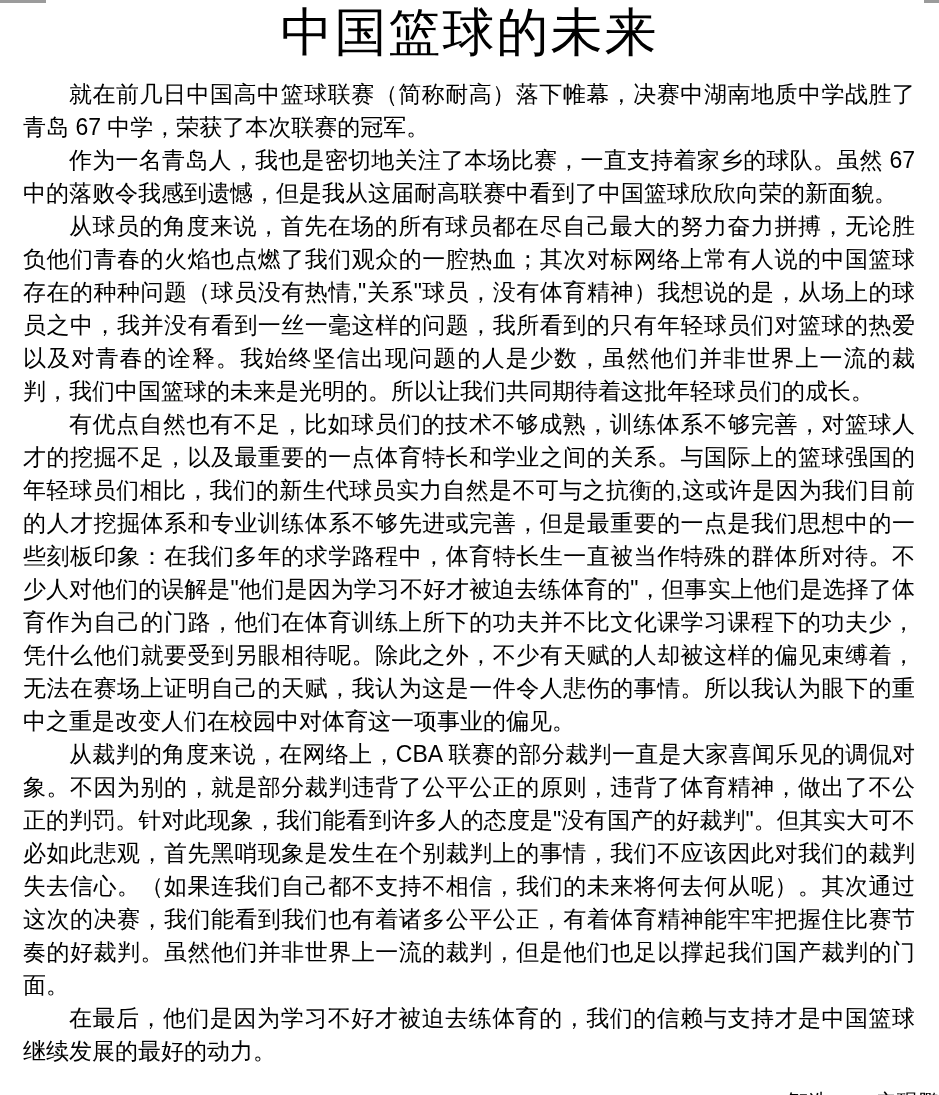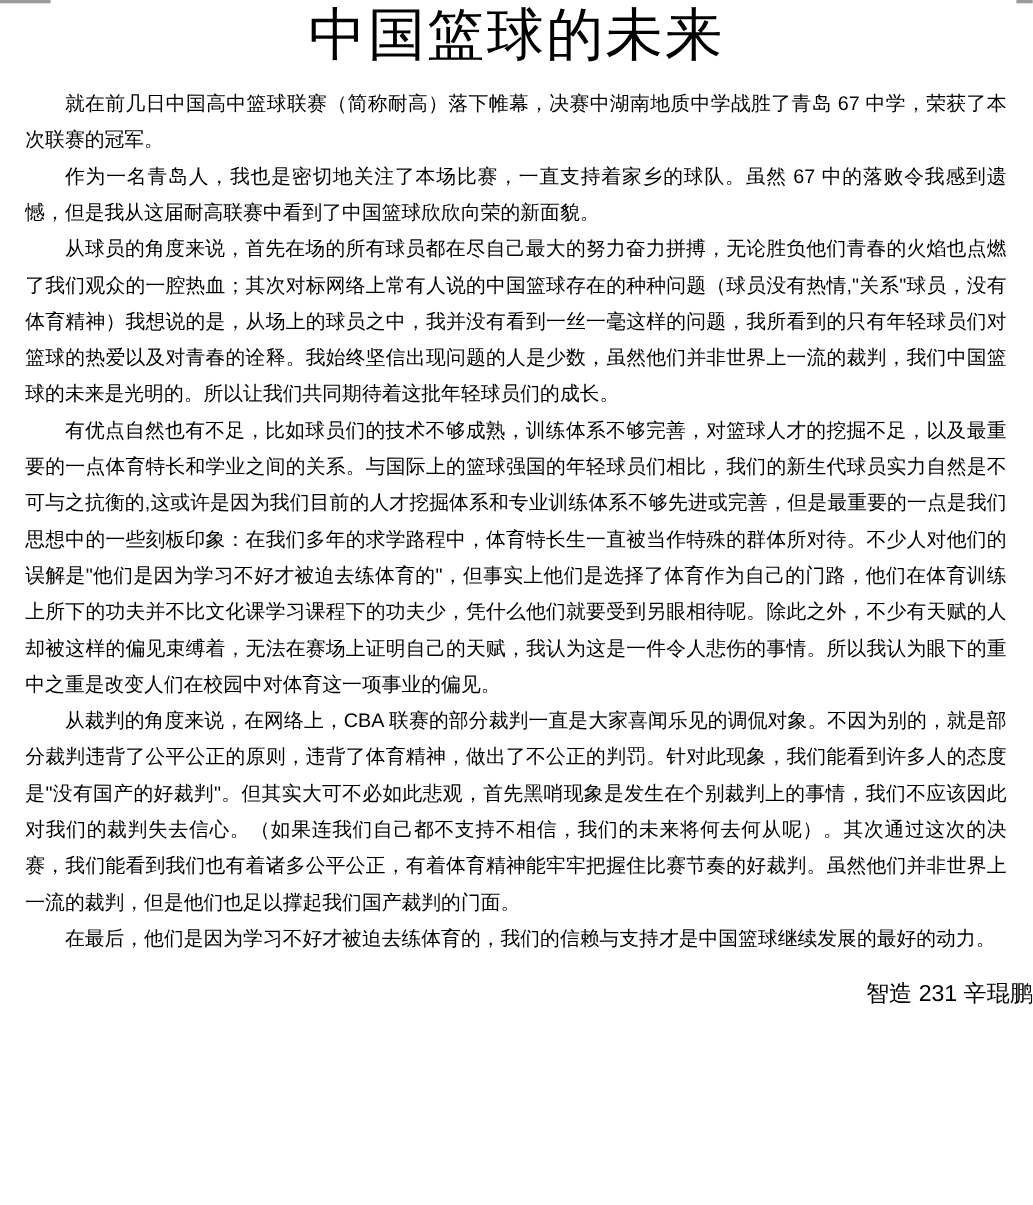--- a/index.html
+++ b/index.html
@@ -31,21 +31,21 @@
     height: 52px;
     line-height: 52px;
     text-align: center;
     font-size: 52px;
     font-weight: 400;
     letter-spacing: 2px;
     margin-bottom: 20px;
   }
   .content {
     padding: 0 24px 0 23px;
-    font-size: 18px;
+    font-size: 23px;
     line-height: 33px;
     text-align: justify;
     text-justify: inter-ideograph;
   }
   .content p {
     margin: 0;
     text-indent: 2em;
   }
   .signature {
     margin-top: 17px;

